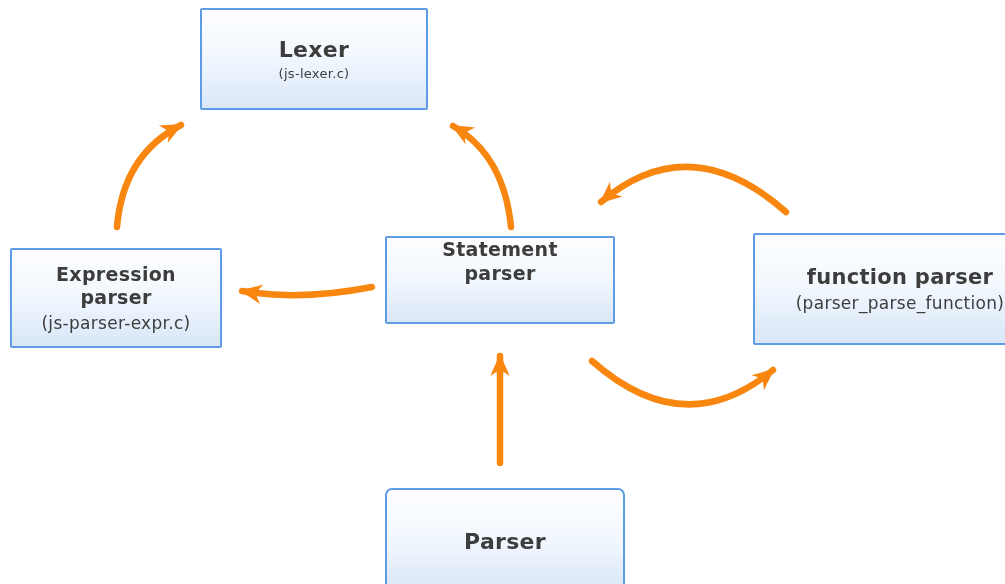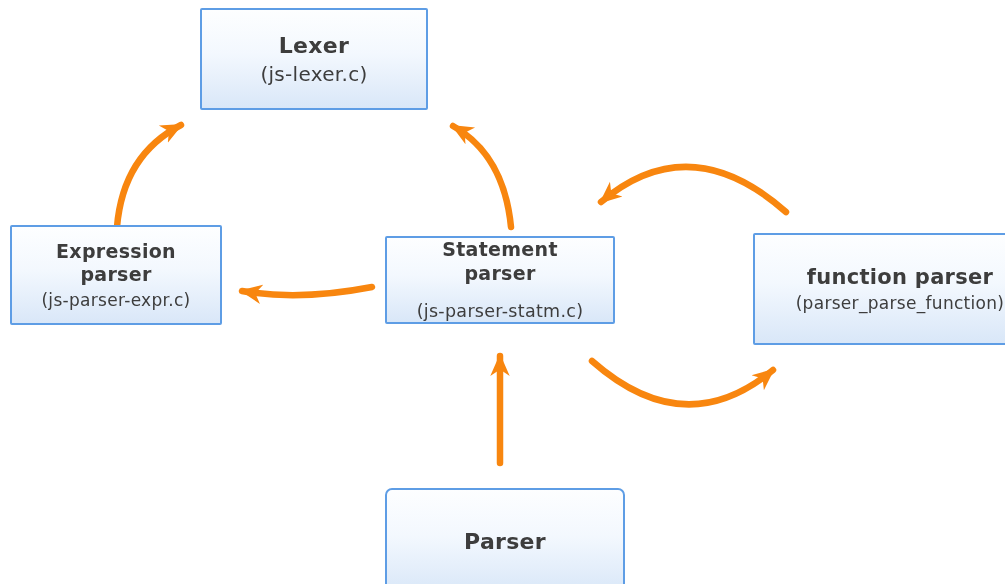--- a/index.html
+++ b/index.html
@@ -54,23 +54,23 @@
     font-weight: 700;
     line-height: 1.25;
   }
   .node-subtitle {
     font-weight: 400;
     line-height: 1.2;
   }
   
   #node-lexer        { left: 200px; top: 8px;   width: 228px; height: 102px; }
   #node-lexer .node-title        { font-size: 22px; }
-  #node-lexer .node-subtitle     { font-size: 20px; }
+  #node-lexer .node-subtitle     { font-size: 13px; }
 
-  #node-expression   { left: 10px;  top: 225px; width: 212px; height: 100px; }
+  #node-expression   { left: 10px;  top: 248px; width: 212px; height: 100px; }
   #node-expression .node-title   { font-size: 19px; max-width: 130px; }
   #node-expression .node-subtitle{ font-size: 17px; }
 
   #node-statement    { left: 385px; top: 236px; width: 230px; height: 88px; justify-content: space-between; }
   #node-statement .node-title    { font-size: 19px; max-width: 120px; }
   #node-statement .node-subtitle { font-size: 17.5px; }
 
   #node-function     { left: 753px; top: 233px; width: 294px; height: 112px; }
   #node-function .node-title     { font-size: 21px; }
   #node-function .node-subtitle  { font-size: 17px; }
@@ -103,21 +103,20 @@
     <span class="node-subtitle">(js-lexer.c)</span>
   </div>
 
   <div class="node" id="node-expression">
     <span class="node-title">Expression parser</span>
     <span class="node-subtitle">(js-parser-expr.c)</span>
   </div>
 
   <div class="node" id="node-statement">
     <span class="node-title">Statement parser</span>
-    <span class="node-subtitle">(js-parser-statm.c)</span>
   </div>
 
   <div class="node" id="node-function">
     <span class="node-title">function parser</span>
     <span class="node-subtitle">(parser_parse_function)</span>
   </div>
 
   <div class="node" id="node-parser">
     <span class="node-title">Parser</span>
   </div>

